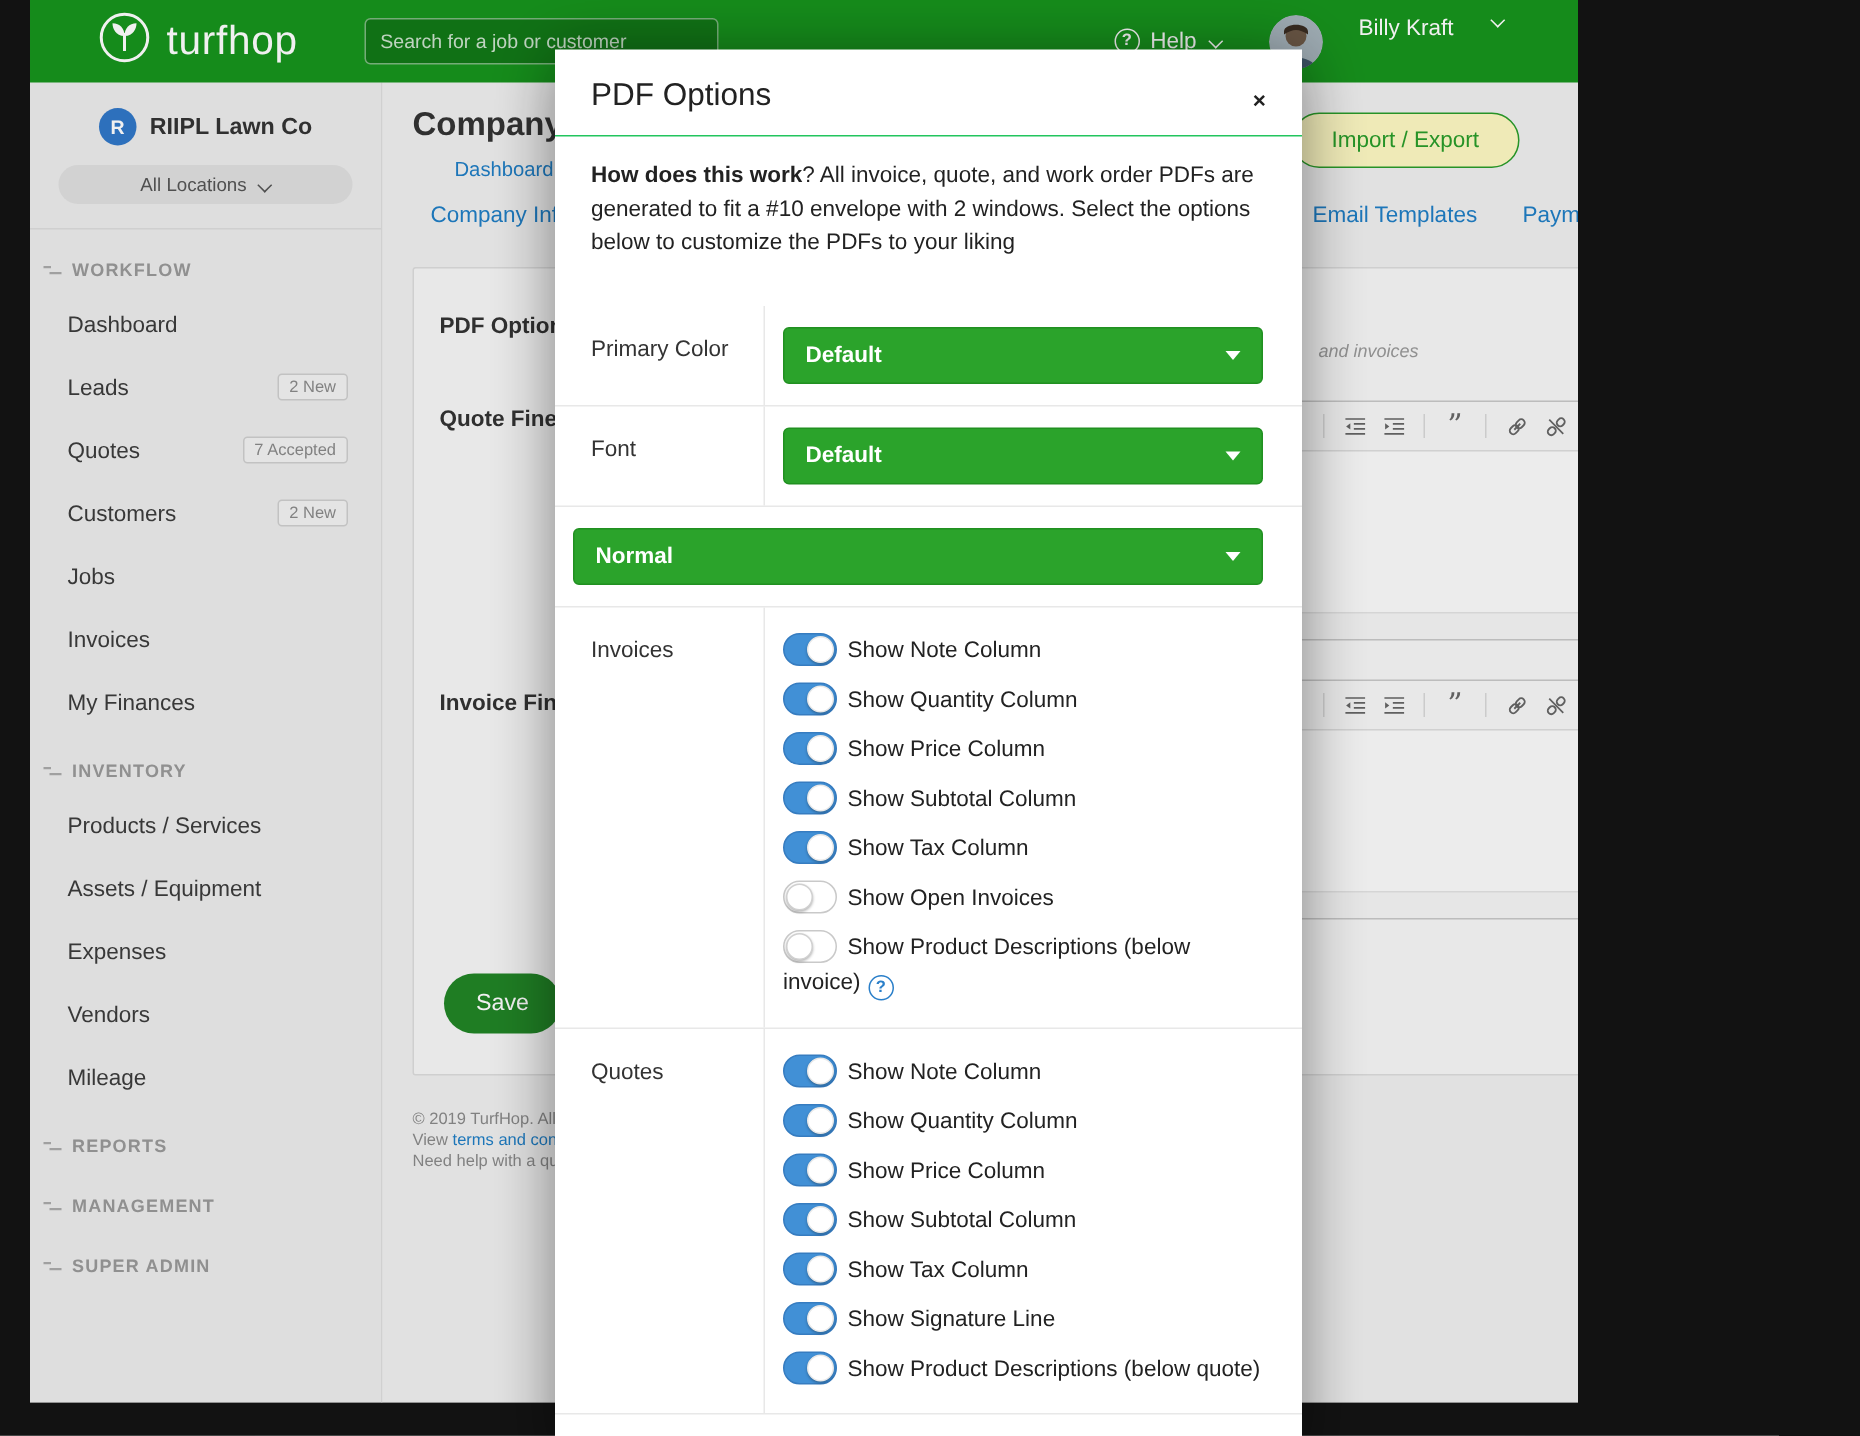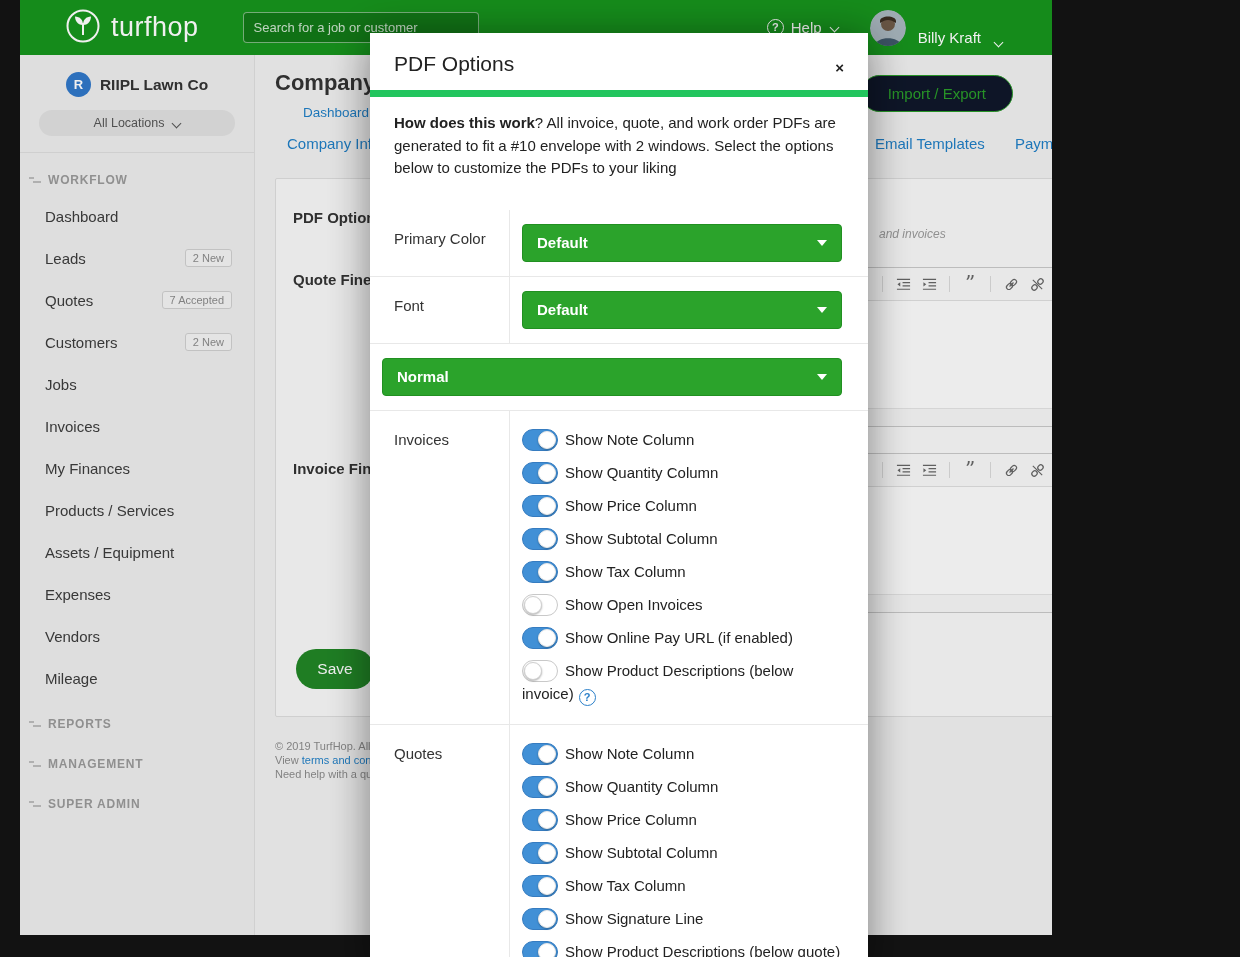--- a/index.html
+++ b/index.html
@@ -20,21 +20,21 @@
                    border:1px solid rgba(255,255,255,.45); border-radius:4px;
                    color:#fff; padding:0 10px; font-size:13px; font-family:inherit; }
   .hsearch input::placeholder { color:rgba(255,255,255,.78); }
   .header-right { margin-left:auto; margin-right:50px; display:flex; align-items:center; gap:32px; color:#fff; }
   .help-wrap { display:flex; align-items:center; gap:7px; font-size:15px; cursor:pointer; }
   .qcircle { display:inline-block; width:17px; height:17px; border:1.5px solid #fff; border-radius:50%;
              font-size:11px; line-height:14px; text-align:center; font-weight:bold; }
   .chev { display:inline-block; width:7px; height:7px; border-right:1.6px solid currentColor;
           border-bottom:1.6px solid currentColor; transform:rotate(45deg); margin-left:2px;
           vertical-align:2px; }
-  .user-wrap { display:flex; align-items:flex-end; gap:12px; font-size:15px; cursor:pointer; }
+  .user-wrap { display:flex; align-items:flex-start; gap:24px; font-size:15px; cursor:pointer; }
   .avatar { width:36px; height:36px; border-radius:50%; overflow:hidden; flex:none; }
 
   
   .sidebar { position:absolute; left:0; top:55px; width:235px; bottom:0;
              background:#ececec; border-right:1px solid #dedede; }
   .company-row { display:flex; align-items:center; justify-content:center; gap:9px; margin-top:17px; }
   .cbadge { width:25px; height:25px; border-radius:50%; background:#3077c8; color:#fff;
             font-size:13px; font-weight:bold; display:flex; align-items:center; justify-content:center; }
   .cname { font-size:15.5px; font-weight:600; color:#333; }
   .loc-pill { width:196px; height:26px; margin:13px auto 0; background:#e0e0e0; border-radius:13px;
@@ -49,21 +49,21 @@
   .badge { display:none; margin-left:auto; font-size:11px; color:#8a8a8a;
            background:#f3f3f3; border:1px solid #cfcfcf; border-radius:3px; padding:2px 7px; }
   .badge.has { display:inline-block; }
 
   
   .main { position:absolute; left:235px; top:55px; right:0; bottom:0; background:#f0f0f0; overflow:hidden; }
   .page-title { position:absolute; left:20px; top:15px; font-size:22px; font-weight:bold; color:#333; white-space:nowrap; }
   .breadcrumb { position:absolute; left:28px; top:50px; font-size:13.5px; color:#888; white-space:nowrap;margin-left:20px; }
   .breadcrumb .bc-link { color:#1f7ec5; cursor:pointer; }
   .import-btn { position:absolute; top:20px; right:39px; height:37px; padding:0 26px;
-                background:#0f172a; border:1.5px solid #2a9d2a; border-radius:19px;
+                background:#fef9c3; border:1.5px solid #2a9d2a; border-radius:19px;
                 color:#2a9d2a; font-size:15px; font-family:inherit; cursor:pointer; }
   .tab { position:absolute; top:80px; font-size:15px; color:#1f7ec5; cursor:pointer; white-space:nowrap; }
   .tab-company { left:32px; }
   .tab-email   { left:620px; }
   .tab-payment { left:760px; }
 
   .card { position:absolute; left:20px; top:123px; width:928px; height:539px;
           background:#f7f7f7; border:1px solid #dcdcdc; border-radius:2px; }
   .card-lbl { position:absolute; font-size:15px; font-weight:bold; color:#333; white-space:nowrap; }
   .hint-frag { position:absolute; left:603px; top:48px; font-size:12px; color:#9a9a9a; white-space:nowrap;font-style:italic; }
@@ -94,21 +94,21 @@
 
   .pfooter { position:absolute; left:20px; top:684px; font-size:11px; color:#8a8a8a; line-height:14px; white-space:nowrap; }
   .pfooter .f-link { color:#1f7ec5; cursor:pointer; }
 
   
   .backdrop { position:fixed; left:0; top:0; width:1240px; height:957px;
               background:rgba(0,0,0,.06); z-index:40; }
   .modal { position:fixed; left:370px; top:33px; width:498px; height:940px; background:#fff;
            box-shadow:0 5px 40px rgba(0,0,0,.45); z-index:50; }
   .modal-header { display:flex; align-items:center; padding:19px 24px 14px;
-                  border-bottom:7px solid #22c55e; }
+                  border-bottom:1px solid #22c55e; }
   .modal-title { font-size:21px; color:#222; }
   .modal-close { margin-left:auto; margin-top:6px; font-size:15px; font-weight:bold; color:#222;
                  background:none; border:none; cursor:pointer; line-height:1; font-family:inherit; }
   .modal-intro { padding:15px 24px 30px; font-size:15px; line-height:1.5; color:#222; }
   .mrow { display:flex; border-bottom:1px solid #e8e8e8; }
   .mrow:first-of-type { border-top:1px solid #e8e8e8; }
   .mlabel { width:140px; flex:none; border-right:1px solid #e8e8e8;
             padding:18px 10px 18px 24px; font-size:15px; color:#333; line-height:1.4; }
   .mctrl { flex:1; padding:14px 26px 14px 12px; }
   .mctrl.toggles { padding-top:17px; padding-bottom:8px; }
@@ -208,20 +208,26 @@
       <div class="nav-item">
         <span>Jobs</span>
       </div>
       <div class="nav-item">
         <span>Invoices</span>
       </div>
       <div class="nav-item">
         <span>My Finances</span>
       </div>
 
+      <div class="sec-head">
+        <svg width="14" height="10" viewBox="0 0 14 10">
+            <path d="M1 3h5M5 7h8" stroke="#aaa" stroke-width="1.5"></path>
+          </svg>
+        <span>INVENTORY</span>
+      </div>
       <div class="nav-item">
         <span>Products / Services</span>
       </div>
       <div class="nav-item">
         <span>Assets / Equipment</span>
       </div>
       <div class="nav-item">
         <span>Expenses</span>
       </div>
       <div class="nav-item">
@@ -481,23 +487,20 @@
       <div class="trow">
         <span class="toggle on"><span class="knob"></span></span><span>Show Subtotal Column</span>
       </div>
       <div class="trow">
         <span class="toggle on"><span class="knob"></span></span><span>Show Tax Column</span>
       </div>
       <div class="trow">
         <span class="toggle"><span class="knob"></span></span><span>Show Open Invoices</span>
       </div>
       <div class="trow">
-        <span class="toggle on"><span class="knob"></span></span><span>Show Online Pay URL (if enabled)</span>
-      </div>
-      <div class="trow">
         <span class="toggle"><span class="knob"></span></span><span>Show Product Descriptions (below invoice)</span><span class="thelp">?</span>
       </div>
     </div>
   </div>
 
   <div class="mrow">
     <div class="mlabel">Quotes</div>
     <div class="mctrl toggles">
       <div class="trow">
         <span class="toggle on"><span class="knob"></span></span><span>Show Note Column</span>

